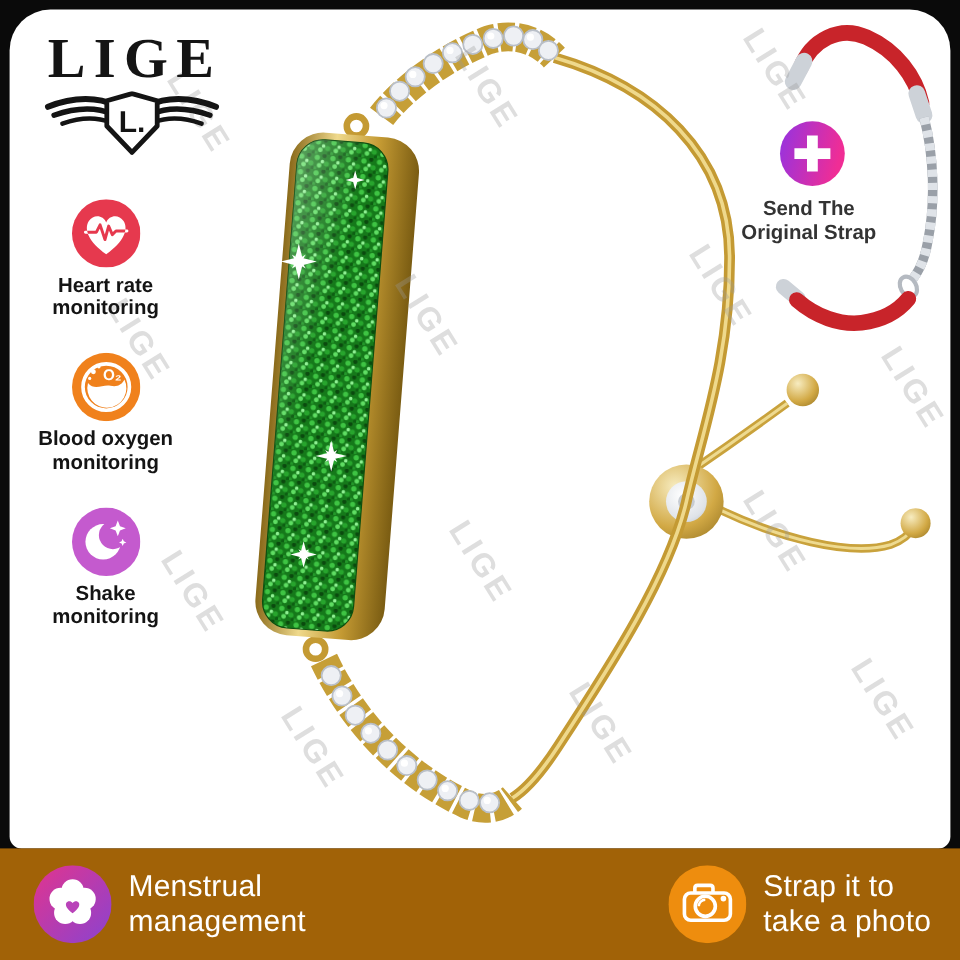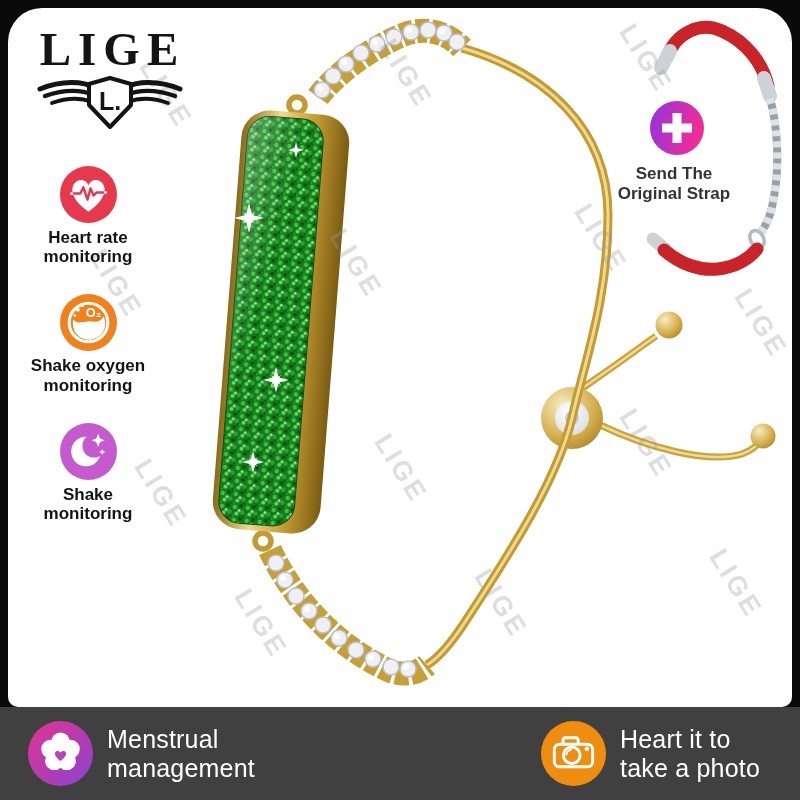--- a/index.html
+++ b/index.html
@@ -13,23 +13,23 @@
   .logo{position:absolute;left:22px;top:18px;width:160px;z-index:3;text-align:center}
   .logo-text{font-family:"Liberation Serif",serif;font-weight:700;font-size:47px;
              letter-spacing:7px;color:#141414;line-height:1;margin-left:5px}
   .logo-wings{display:block;margin:3px auto 0}
   .features{position:absolute;left:12px;top:158px;width:136px;z-index:3;
             display:flex;flex-direction:column;gap:28px}
   .feat{display:flex;flex-direction:column;align-items:center}
   .feat-icon{width:57px;height:57px}
   .feat-label{margin-top:5px;font-size:17px;font-weight:600;color:#141414;
               text-align:center;line-height:1.13}
-  .bottom-bar{position:absolute;left:0;bottom:0;width:800px;height:93px;background:#404040;
+  .bottom-bar{position:absolute;left:0;bottom:0;width:800px;height:93px;background:#a16207;
               display:flex;align-items:center;justify-content:space-between;
-              padding:0 40px 0 28px;box-sizing:border-box;z-index:4}
+              padding:0 24px 0 28px;box-sizing:border-box;z-index:4}
   .bar-item{display:flex;align-items:center;gap:14px}
   .bar-icon{width:65px;height:65px;flex:0 0 auto}
   .bar-text{color:#ffffff;font-size:25px;font-weight:500;line-height:1.13;letter-spacing:.2px}
   svg text{font-family:"Liberation Sans",sans-serif}
 </style>
 </head>
 <body>
 
 <div class="content">
 
@@ -241,21 +241,21 @@
       <svg class="feat-icon" viewBox="0 0 56 56">
         <circle cx="28" cy="28" r="28" fill="#f0811c"></circle>
         <circle cx="28" cy="28" r="19" fill="none" stroke="#ffffff" stroke-width="3"></circle>
         <path d="M42.9 21.9 A16 16 0 1 1 13.1 24.7 C18.5 31.5,25.5 25.5,31.5 27 C37 28.3,41 26,42.9 21.9 Z" fill="#ffffff"></path>
         <circle cx="17.5" cy="15.5" r="2" fill="#ffffff"></circle>
         <circle cx="22" cy="11.5" r="1.4" fill="#ffffff"></circle>
         <circle cx="14.5" cy="21" r="1.3" fill="#ffffff"></circle>
         <text x="33" y="22.5" text-anchor="middle" font-size="12.5" font-weight="700" fill="#ffffff">O₂</text>
       </svg>
       <div class="feat-label">
-        <div>Shake oxygen</div>
+        <div>Blood oxygen</div>
         <div>monitoring</div>
       </div>
     </div>
 
     <div class="feat">
       <svg class="feat-icon" viewBox="0 0 56 56">
         <circle cx="28" cy="28" r="28" fill="#c45ace"></circle>
         <circle cx="25.5" cy="28" r="14.5" fill="#ffffff"></circle>
         <circle cx="33.5" cy="22.5" r="11.5" fill="#c45ace"></circle>
         <path d="M37.5 10.5 L39.3 15.2 L44 17 L39.3 18.8 L37.5 23.5 L35.7 18.8 L31 17 L35.7 15.2 Z" fill="#ffffff"></path>
@@ -301,18 +301,18 @@
   <div class="bar-item">
     <svg class="bar-icon" viewBox="0 0 56 56">
       <circle cx="28" cy="28" r="28" fill="#ee8d0e"></circle>
       <rect x="11.5" y="20" width="33" height="19.5" rx="4.5" fill="none" stroke="#ffffff" stroke-width="2.6"></rect>
       <path d="M19 20 V16.5 Q19 14.5 21 14.5 H30 Q32 14.5 32 16.5 V20" fill="none" stroke="#ffffff" stroke-width="2.6"></path>
       <circle cx="26.5" cy="29.5" r="7.2" fill="none" stroke="#ffffff" stroke-width="2.6"></circle>
       <path d="M21.8 29.5 A4.7 4.7 0 0 1 26.5 24.8" fill="none" stroke="#ffffff" stroke-width="1.8"></path>
       <circle cx="39.5" cy="24" r="2" fill="#ffffff"></circle>
     </svg>
     <div class="bar-text">
-      <div>Heart it to</div>
+      <div>Strap it to</div>
       <div>take a photo</div>
     </div>
   </div>
 
 </div>
 
 </body></html>

